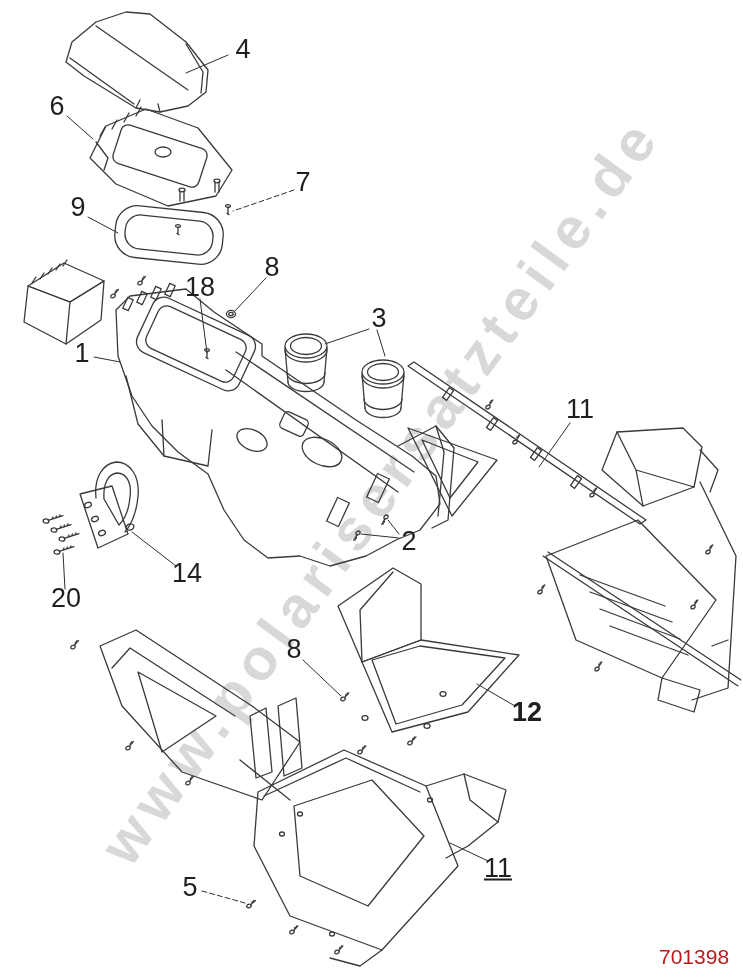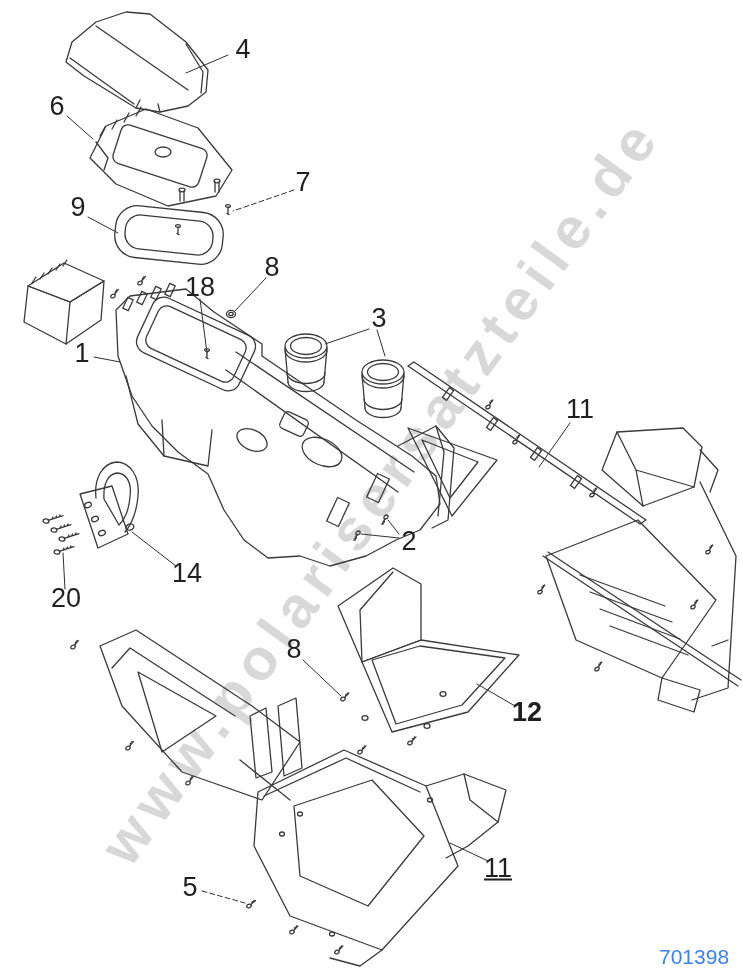--- a/index.html
+++ b/index.html
@@ -45,21 +45,21 @@
     font-size: 18px;
     color: #333333;
     z-index: 3;
     white-space: nowrap;
   }
   .part-number {
     position: absolute;
     left: 659px;
     top: 945px;
     font-size: 21px;
-    color: #3b82f6;
+    color: #b91c1c;
     z-index: 3;
     text-align: right;
   }
 </style>
 </head>
 <body>
 
 <div class="stage">
 
   <div class="watermark">www.polarisersatzteile.de</div>

